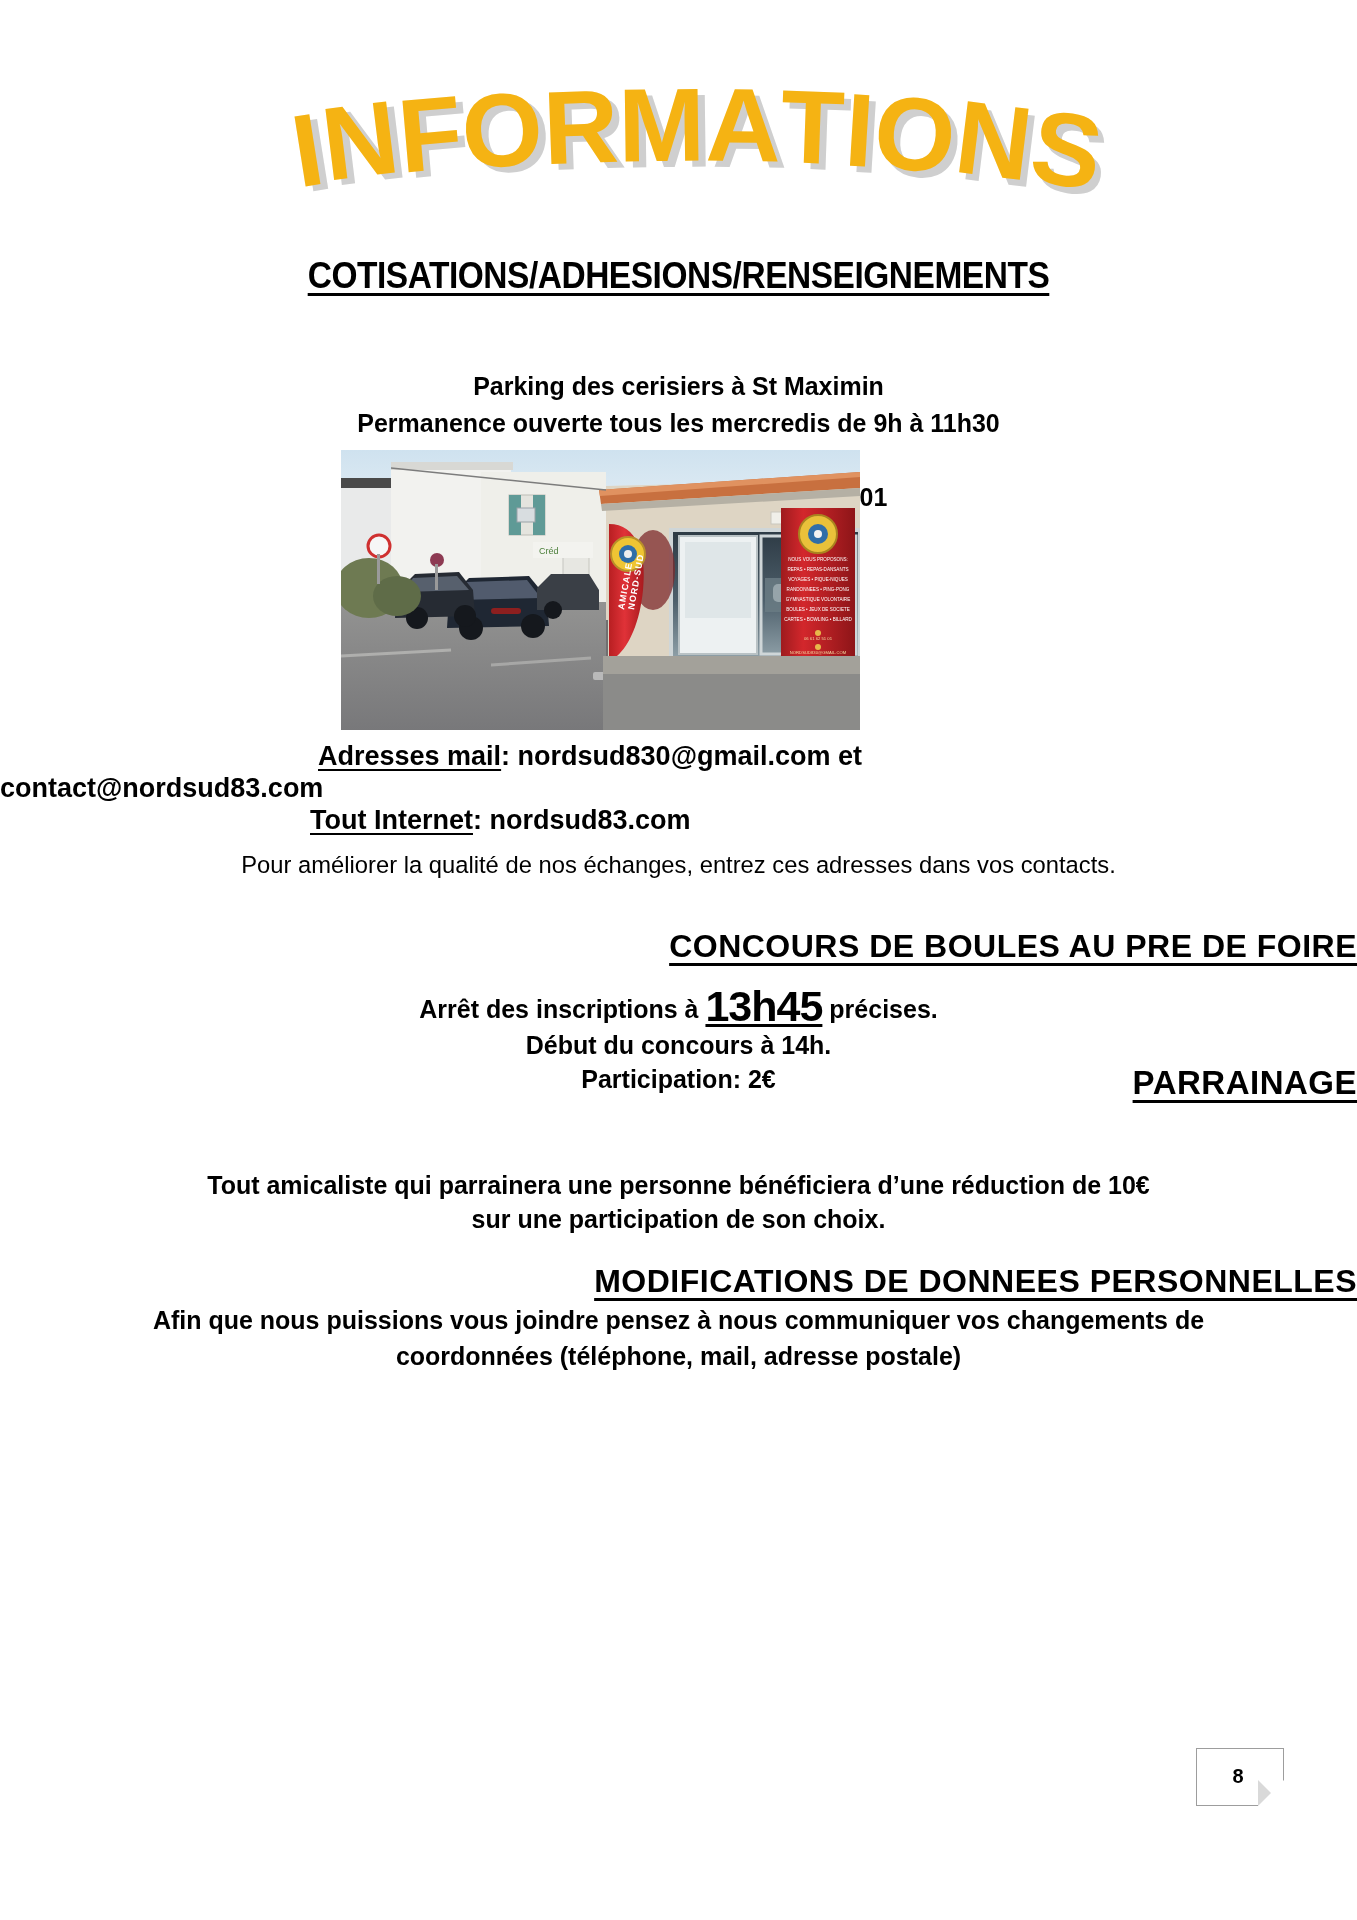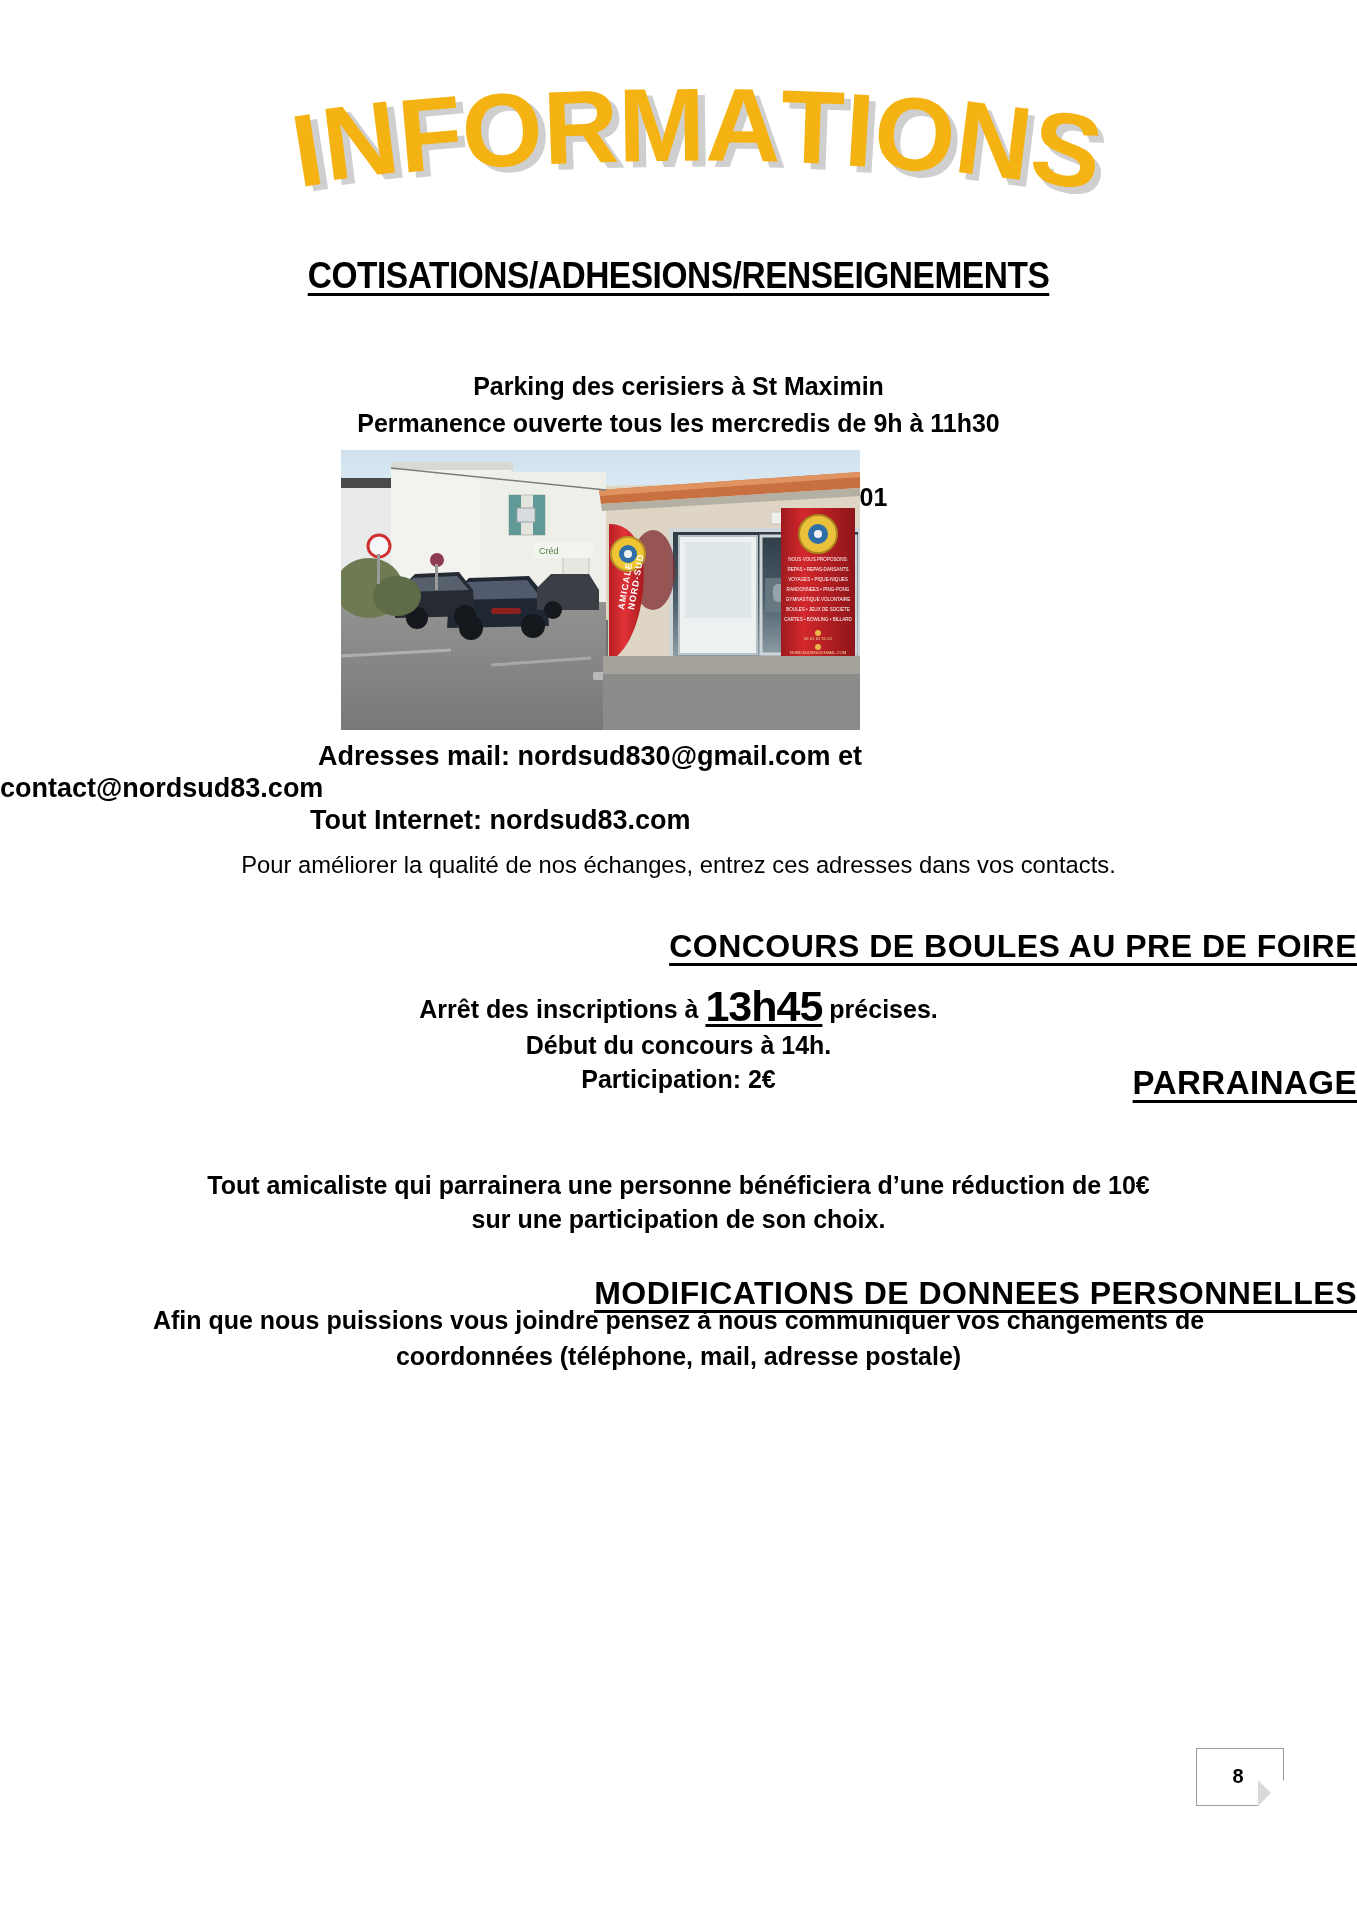--- a/index.html
+++ b/index.html
@@ -123,20 +123,21 @@
     font-weight: 700;
     font-size: 27px;
     line-height: 32px;
     color: #000;
   }
   .contact .line { white-space: nowrap; }
   .contact .l1 { padding-left: 318px; }
   .contact .l2 { }
   .contact .l3 { padding-left: 310px; }
   .contact .u {
+    text-decoration: underline;
     text-decoration-thickness: 2px;
     text-underline-offset: 4px;
   }
 
   .note {
     position: absolute;
     left: 0;
     width: 100%;
     top: 851px;
     text-align: center;
@@ -159,21 +160,21 @@
     letter-spacing: 0.5px;
   }
   .h-wide .u {
     text-decoration: underline;
     text-decoration-thickness: 3px;
     text-underline-offset: 6px;
   }
 
   .h-concours { top: 928px; font-size: 32px; }
   .h-parrainage { top: 1064px; font-size: 33px; }
-  .h-modif { top: 1263px; font-size: 32px; margin-top: 12px; }
+  .h-modif { top: 1263px; font-size: 32px; }
 
   .concours-lines {
     position: absolute;
     left: 0; width: 100%;
     top: 985px;
     text-align: center;
     font-weight: 700;
     font-size: 25px;
     line-height: 34px;
     color: #000;

